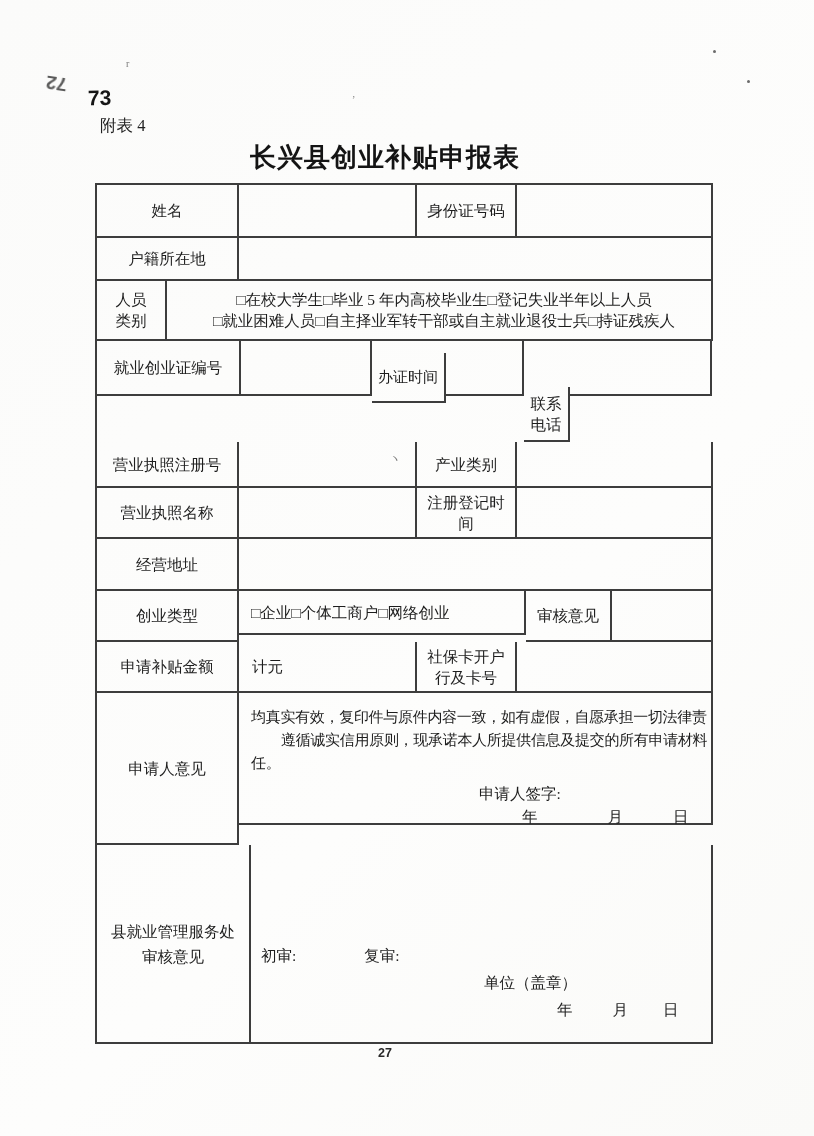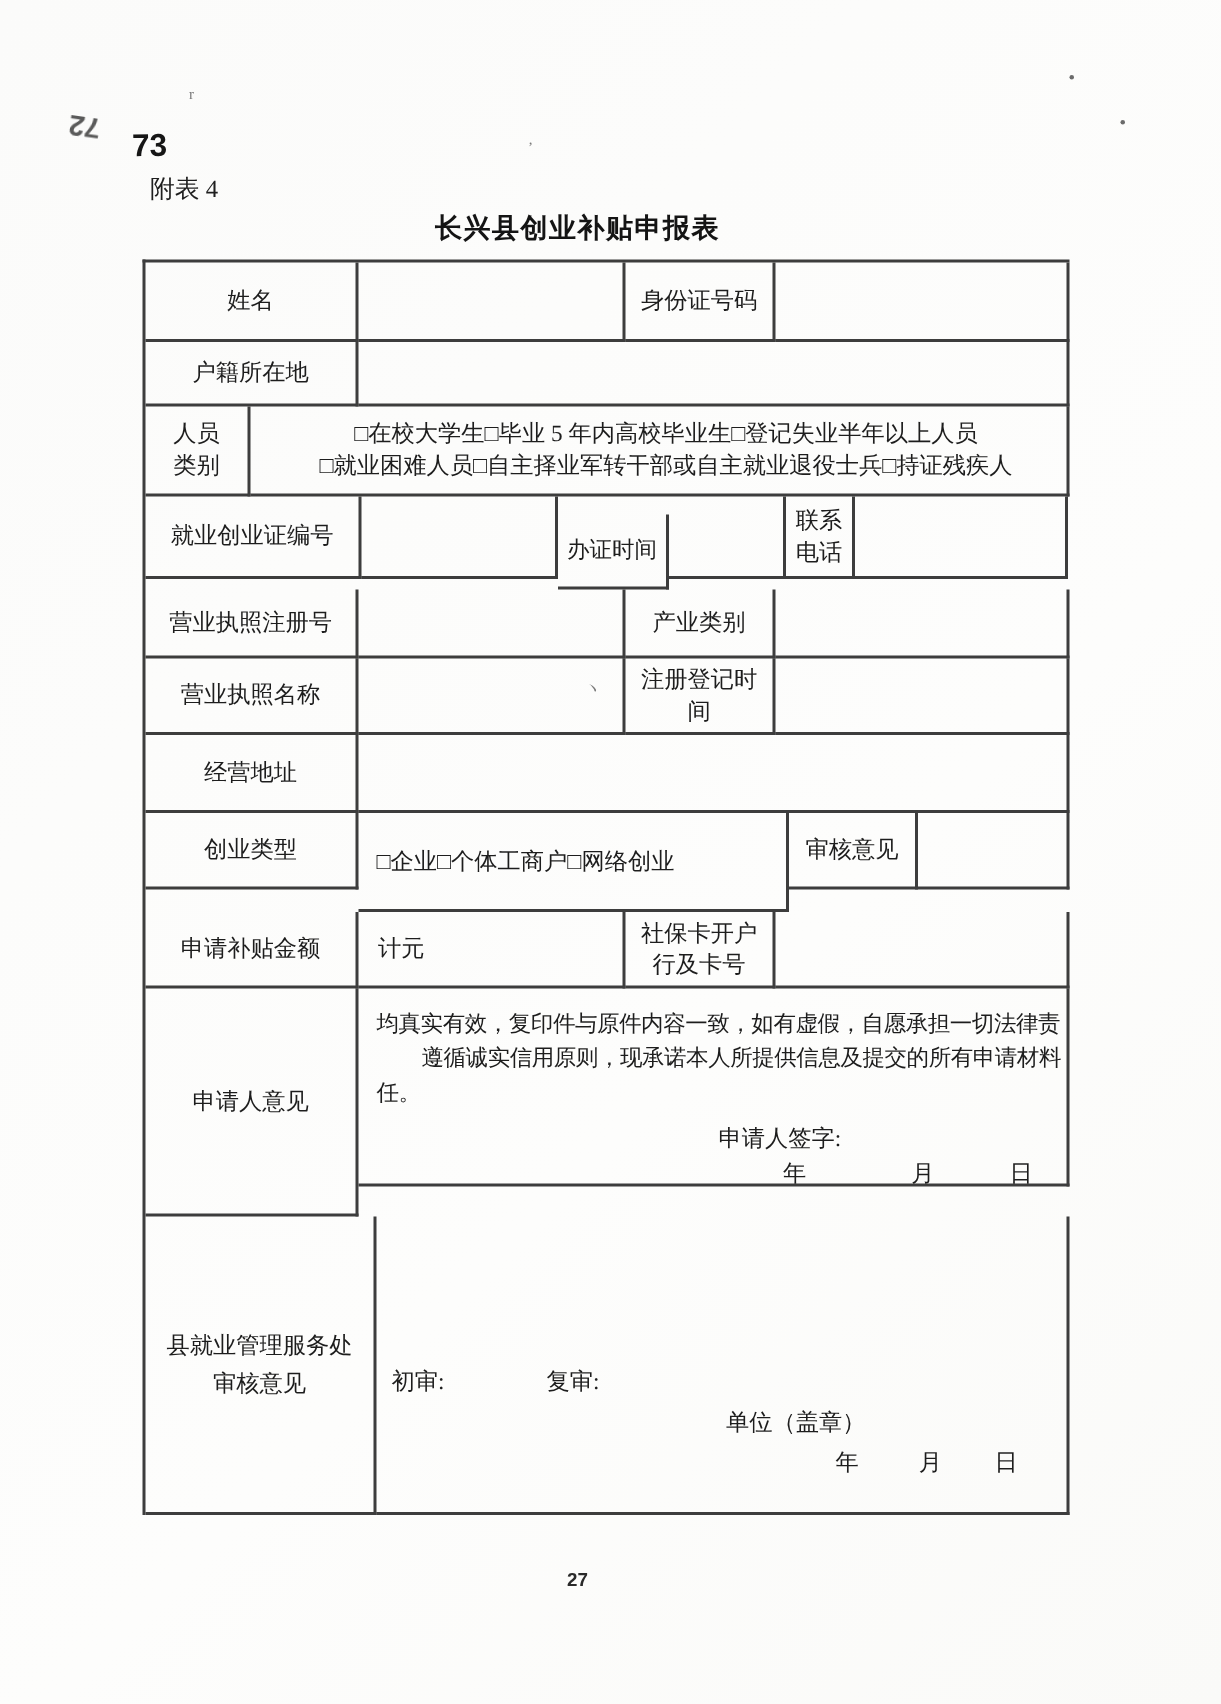--- a/index.html
+++ b/index.html
@@ -18,33 +18,33 @@
   }
   .corner-num{
     position:absolute; left:88px; top:86px;
     font-family:"Liberation Sans","DejaVu Sans",sans-serif;
     font-weight:700; font-size:21px; color:#161616; transform:rotate(-1deg);
   }
   .attach-label{ position:absolute; left:100px; top:115px; font-size:16.5px; }
   .doc-title{
     position:absolute; left:385px; top:140px; transform:translateX(-50%);
     font-family:"Liberation Sans","DejaVu Sans",sans-serif;
-    font-weight:700; font-size:18px; letter-spacing:1px; white-space:nowrap; color:#141414;
+    font-weight:700; font-size:26px; letter-spacing:1px; white-space:nowrap; color:#141414;
   }
   .footer-page{
     position:absolute; left:385px; top:1046px; transform:translateX(-50%);
     font-family:"Liberation Sans","DejaVu Sans",sans-serif;
     font-weight:700; font-size:12.5px; color:#2a2a2a;
   }
   .speck{ position:absolute; background:#6b6b6b; border-radius:50%; }
   .tickmark{ position:absolute; color:#7a7a7a; font-size:10px; }
 
   
   .tbl{
-    position:absolute; left:95px; top:173px; width:616px;
+    position:absolute; left:95px; top:183px; width:616px;
     border-top:2px solid #3d3d3d; border-left:2px solid #3d3d3d;
   }
   .row{ display:flex; }
   .c{
     box-sizing:border-box;
     border-right:2px solid #3d3d3d; border-bottom:2px solid #3d3d3d;
     display:flex; flex-direction:column; align-items:center; justify-content:center;
     text-align:center; font-size:15.5px; line-height:21px; color:#1d1d1d;
   }
   .c.left{ align-items:flex-start; text-align:left; }
@@ -102,21 +102,21 @@
         <span class="opt-lines">□在校大学生□毕业 5 年内高校毕业生□登记失业半年以上人员</span>
         <span class="opt-lines">□就业困难人员□自主择业军转干部或自主就业退役士兵□持证残疾人</span>
       </div>
     </div>
 
     <div class="row">
       <div class="c" style="width:144px; height:55px;">就业创业证编号</div>
       <div class="c" style="width:131px; height:55px;"></div>
       <div class="c" style="width:74px; height:50px; font-size:15px;margin-top:12px;">办证时间</div>
       <div class="c" style="width:78px; height:55px;"></div>
-      <div class="c" style="width:46px; height:55px;">
+      <div class="c" style="width:46px; height:55px;margin-top:46px;">
         <span>联系</span>
         <span>电话</span>
       </div>
       <div class="c" style="width:142px; height:55px;"></div>
     </div>
 
     <div class="row">
       <div class="c" style="width:142px; height:46px;">营业执照注册号</div>
       <div class="c" style="width:178px; height:46px;"></div>
       <div class="c" style="width:100px; height:46px;">产业类别</div>
@@ -133,21 +133,21 @@
       <div class="c" style="width:196px; height:51px;"></div>
     </div>
 
     <div class="row">
       <div class="c" style="width:142px; height:52px;">经营地址</div>
       <div class="c" style="width:474px; height:52px;"></div>
     </div>
 
     <div class="row">
       <div class="c" style="width:142px; height:51px;">创业类型</div>
-      <div class="c left" style="width:287px; height:66px;">
+      <div class="c left" style="width:287px; height:44px;">
         <span style="padding-left:12px;">□企业□个体工商户□网络创业</span>
       </div>
       <div class="c" style="width:86px; height:51px;">审核意见</div>
       <div class="c" style="width:101px; height:51px;"></div>
     </div>
 
     <div class="row">
       <div class="c" style="width:142px; height:51px;">申请补贴金额</div>
       <div class="c left" style="width:178px; height:51px;">
         <span style="padding-left:13px;">计元</span>

